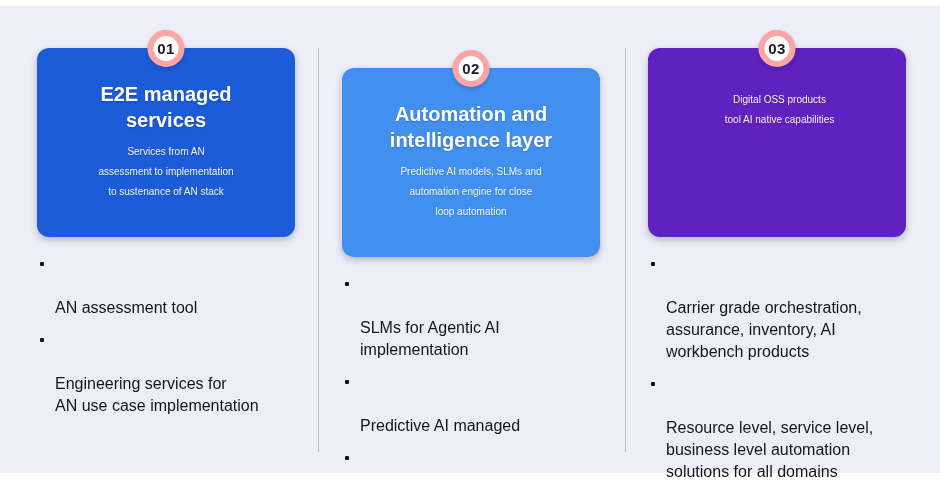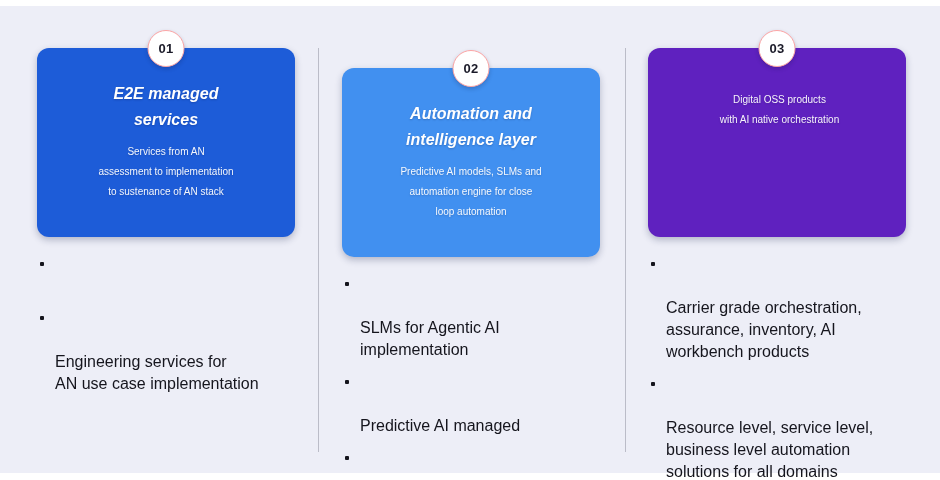--- a/index.html
+++ b/index.html
@@ -19,28 +19,28 @@
   .col.c3 { left: 648px; }
 
   .card {
     position: relative; height: 189px; border-radius: 12px;
     box-shadow: 0 3px 7px rgba(25, 35, 80, 0.28);
     padding: 33px 12px 0 12px; text-align: center; color: #ffffff;
   }
   .badge {
     position: absolute; top: -18px; left: 50%; transform: translateX(-50%);
     width: 37px; height: 37px; border-radius: 50%;
-    background: #ffffff; border: 1px solid #fca5a5;
+    background: #ffffff; border: 6px solid #fca5a5;
     box-shadow: 0 2px 4px rgba(20, 25, 60, 0.22);
     display: flex; align-items: center; justify-content: center;
-    font-size: 13px; font-weight: 700; color: #1a1a28; letter-spacing: 0.3px;
+    font-size: 15px; font-weight: 700; color: #1a1a28; letter-spacing: 0.3px;
   }
   .card-title {
-    font-size: 16px; font-weight: 700; line-height: 26px;
-    white-space: pre-line; text-shadow: 0 1px 2px rgba(0, 10, 50, 0.22); font-style: italic;
+    font-size: 20px; font-weight: 700; line-height: 26px;
+    white-space: pre-line; text-shadow: 0 1px 2px rgba(0, 10, 50, 0.22);
   }
   .card-desc {
     margin-top: 9px; font-size: 10px; font-weight: 400; line-height: 20px;
     color: rgba(255, 255, 255, 0.95); white-space: pre-line;
     text-shadow: 0 1px 2px rgba(0, 10, 50, 0.18);
   }
 
   .bullets { list-style: none; margin-top: 16px; padding-left: 2px; }
   .bullets li {
     position: relative; padding-left: 16px; margin-bottom: 10px;
@@ -65,20 +65,21 @@
       <div class="badge">01</div>
       <div class="card-title">E2E managed
 services</div>
       <div class="card-desc">Services from AN
 assessment to implementation
 to sustenance of AN stack</div>
     </div>
     <ul class="bullets">
       <li>
         <span class="dot"></span>
+        <span>AN assessment tool</span>
       </li>
       <li>
         <span class="dot"></span>
         <span>Engineering services for
 AN use case implementation</span>
       </li>
     </ul>
   </div>
 
   <div class="col c2">
@@ -105,21 +106,21 @@
         <span>Data collection engine</span>
       </li>
 
     </ul>
   </div>
 
   <div class="col c3">
     <div class="card" style="background: rgb(95, 33, 191); padding-left: 17px;">
       <div class="badge">03</div>
       <div class="card-desc">Digital OSS products
-with AI native orchestration</div>
+tool AI native capabilities</div>
     </div>
     <ul class="bullets">
       <li>
         <span class="dot"></span>
         <span>Carrier grade orchestration,
 assurance, inventory, AI
 workbench products</span>
       </li>
       <li>
         <span class="dot"></span>

